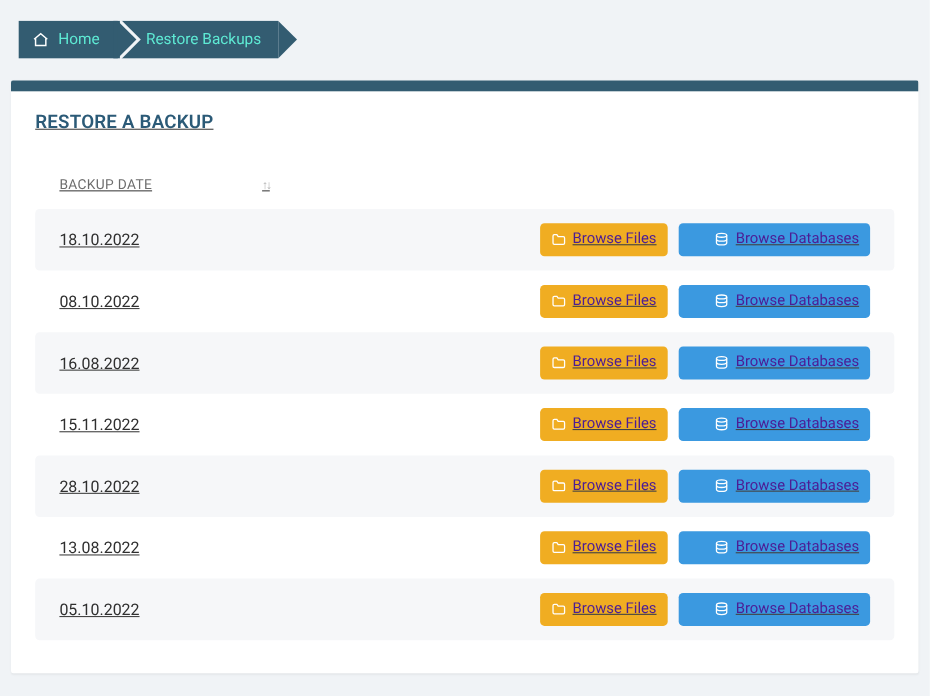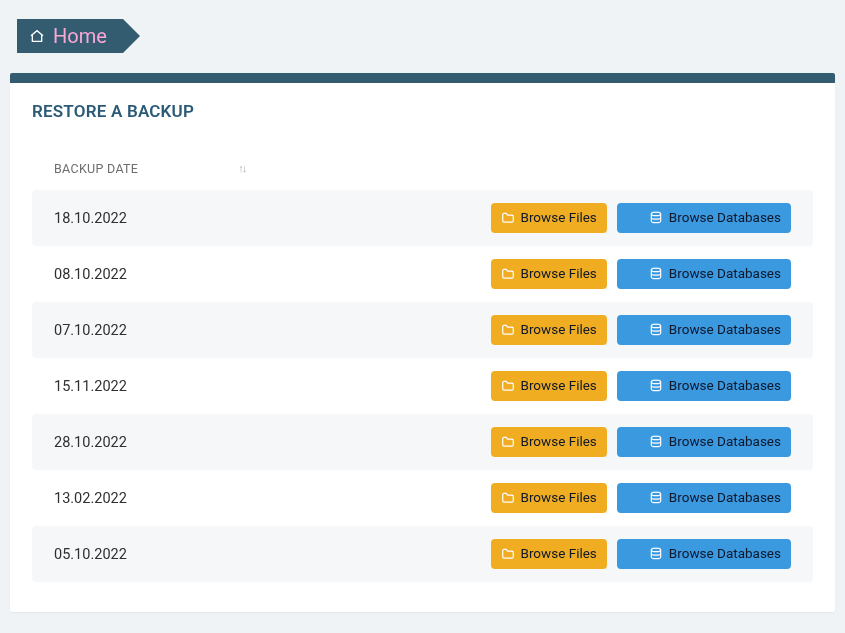--- a/index.html
+++ b/index.html
@@ -18,24 +18,24 @@
     display: flex;
     align-items: stretch;
     margin: 19px 0 0 17px;
     height: 34px;
   }
   .crumb {
     position: relative;
     display: flex;
     align-items: center;
     background: #335c71;
-    color: #f9a8d4;
+    color: #5eead4;
     height: 34px;
     padding: 0 16px 0 12px;
-    font-size: 20px;
+    font-size: 14px;
     cursor: pointer;
     white-space: nowrap;
   }
   .crumb:not(:first-child) {
     padding-left: 30px;
     margin-left: -4px;
   }
   .crumb::after {
     content: "";
     position: absolute;
@@ -71,20 +71,21 @@
     border-radius: 2px;
     box-shadow: 0 1px 2px rgba(0,0,0,0.05);
     overflow: hidden;
   }
   .card-header-bar {
     height: 10px;
     background: #335c71;
   }
   .card-body {
     padding: 18px 22px 30px 22px;
+    text-decoration: underline;
   }
   .card-title {
     color: #2b5a77;
     font-size: 17px;
     font-weight: 600;
     letter-spacing: 0.2px;
     margin-bottom: 40px;
   }
 
   
@@ -130,21 +131,21 @@
     gap: 10px;
   }
 
   .btn {
     display: inline-flex;
     align-items: center;
     height: 30px;
     padding: 0 10px;
     border: none;
     border-radius: 4px;
-    color: #0f172a;
+    color: #4c1d95;
     font-size: 13.5px;
     cursor: pointer;
     font-family: inherit;
     line-height: 1;
   }
   .btn-files { background: #f0ad22; }
   .btn-db    { background: #3b99e0; padding-left: 32px; }
   .btn svg {
     width: 14px; height: 14px;
     margin-right: 6px;
@@ -158,20 +159,23 @@
 <div class="breadcrumb-bar">
   <div class="crumb">
     <span class="home-icon">
       <svg viewBox="0 0 24 24">
           <path d="M3 11.5 12 4l9 7.5"></path>
           <path d="M5 10v10h14V10"></path>
         </svg>
     </span>
     <span>Home</span>
   </div>
+  <div class="crumb">
+    <span>Restore Backups</span>
+  </div>
 </div>
 
 <div class="card">
   <div class="card-header-bar"></div>
   <div class="card-body">
     <div class="card-title">RESTORE A BACKUP</div>
 
     <div class="th-row">
       <div class="th-label">
         <span>BACKUP DATE</span>
@@ -212,21 +216,21 @@
         <svg viewBox="0 0 24 24">
                 <ellipse cx="12" cy="5" rx="8" ry="3"></ellipse>
                 <path d="M4 5v6c0 1.7 3.6 3 8 3s8-1.3 8-3V5"></path>
                 <path d="M4 11v6c0 1.7 3.6 3 8 3s8-1.3 8-3v-6"></path>
               </svg>
         <span class="bd-label">Browse Databases</span>
       </button>
     </div>
   </div>
         <div class="data-row striped">
-    <div class="date-cell">07.10.2022</div>
+    <div class="date-cell">16.08.2022</div>
     <div class="actions">
       <button class="btn btn-files">
         <svg viewBox="0 0 24 24">
                 <path d="M3 6a2 2 0 0 1 2-2h4l2 3h8a2 2 0 0 1 2 2v8a2 2 0 0 1-2 2H5a2 2 0 0 1-2-2V6z"></path>
               </svg>
         <span class="bf-label">Browse Files</span>
       </button>
       <button class="btn btn-db">
         <svg viewBox="0 0 24 24">
                 <ellipse cx="12" cy="5" rx="8" ry="3"></ellipse>
@@ -269,21 +273,21 @@
         <svg viewBox="0 0 24 24">
                 <ellipse cx="12" cy="5" rx="8" ry="3"></ellipse>
                 <path d="M4 5v6c0 1.7 3.6 3 8 3s8-1.3 8-3V5"></path>
                 <path d="M4 11v6c0 1.7 3.6 3 8 3s8-1.3 8-3v-6"></path>
               </svg>
         <span class="bd-label">Browse Databases</span>
       </button>
     </div>
   </div>
         <div class="data-row">
-    <div class="date-cell">13.02.2022</div>
+    <div class="date-cell">13.08.2022</div>
     <div class="actions">
       <button class="btn btn-files">
         <svg viewBox="0 0 24 24">
                 <path d="M3 6a2 2 0 0 1 2-2h4l2 3h8a2 2 0 0 1 2 2v8a2 2 0 0 1-2 2H5a2 2 0 0 1-2-2V6z"></path>
               </svg>
         <span class="bf-label">Browse Files</span>
       </button>
       <button class="btn btn-db">
         <svg viewBox="0 0 24 24">
                 <ellipse cx="12" cy="5" rx="8" ry="3"></ellipse>

